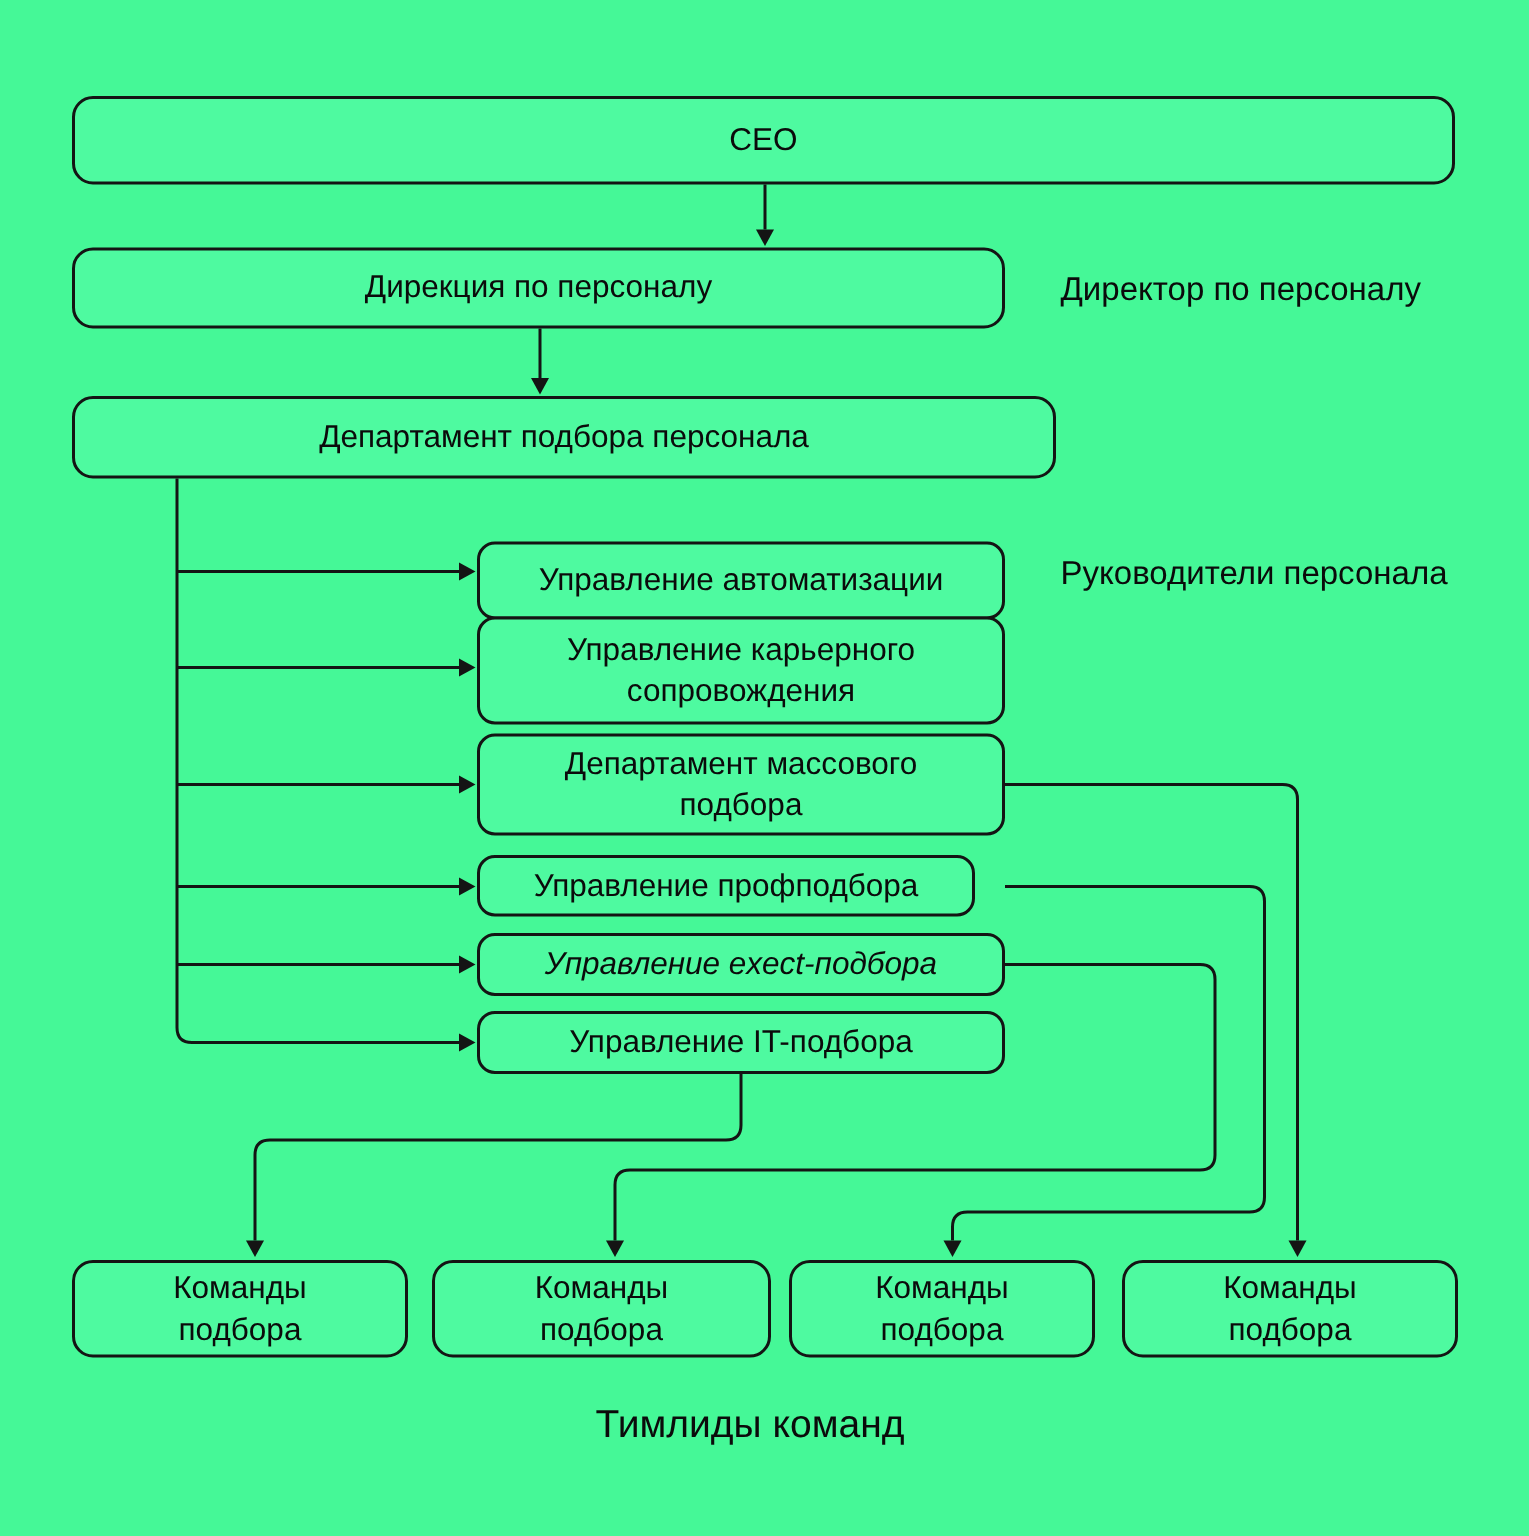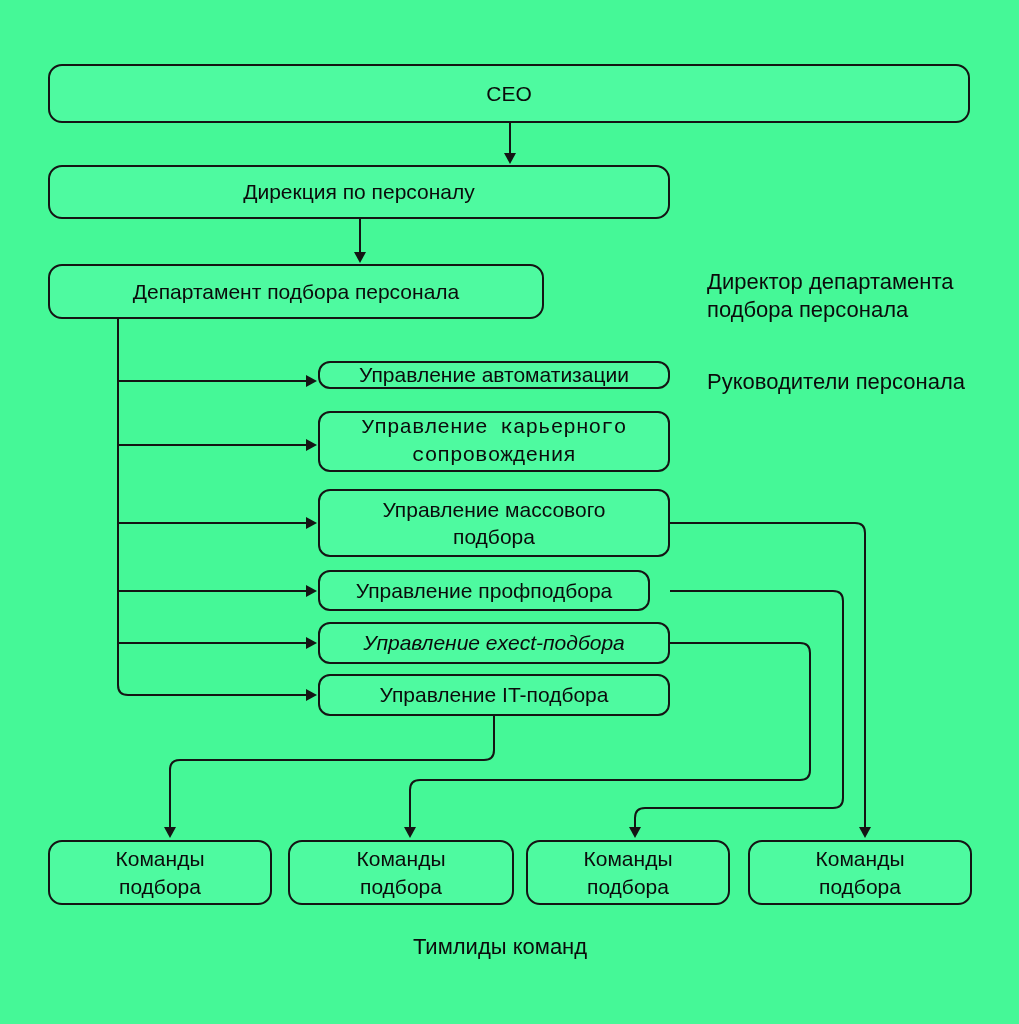--- a/index.html
+++ b/index.html
@@ -44,29 +44,29 @@
   }
   .sidelabel{
     position:absolute;
     color:var(--text);
     font-size:22px;line-height:1.28;font-weight:500;
     white-space:pre-line;
   }
   .caption{
     position:absolute;
     color:var(--text);
-    font-size:22px;font-weight:500;
+    font-size:26px;font-weight:500;
     text-align:center;
   }
   
   #ceo       {left:48px; top:64px;  width:922px; height:59px;}
   #direction {left:48px; top:165px; width:622px; height:54px;}
-  #department{left:48px; top:264px; width:496px; height:55px;}
-  #unit1{left:318px; top:361px; width:352px; height:28px; border-radius:12px;}
-  #unit2{left:318px; top:411px; width:352px; height:61px; border-radius:12px;font-family:Liberation Mono, monospace;}
+  #department{left:48px; top:264px; width:656px; height:55px;}
+  #unit1{left:318px; top:361px; width:352px; height:52px; border-radius:12px;}
+  #unit2{left:318px; top:411px; width:352px; height:72px; border-radius:12px;}
   #unit3{left:318px; top:489px; width:352px; height:68px; border-radius:12px;}
   #unit4{left:318px; top:570px; width:332px; height:41px; border-radius:12px;}
   #unit5{left:318px; top:622px; width:352px; height:42px; border-radius:12px;font-style:italic;}
   #unit6{left:318px; top:674px; width:352px; height:42px; border-radius:12px;text-align:center;}
   #team1{left:48px;  top:840px; width:224px; height:65px;}
   #team2{left:288px; top:840px; width:226px; height:65px;}
   #team3{left:526px; top:840px; width:204px; height:65px;}
   #team4{left:748px; top:840px; width:224px; height:65px;}
   
   #lbl-direction {left:707px; top:179px;}
@@ -110,30 +110,29 @@
     <path class="wire" d="M670,643 H800 Q810,643 810,653 V770 Q810,780 800,780 H420 Q410,780 410,790 V827"></path>
     <path class="head" d="M404,827 h12 l-6,11 z"></path>
 
     <path class="wire" d="M494,716 V750 Q494,760 484,760 H180 Q170,760 170,770 V827"></path>
     <path class="head" d="M164,827 h12 l-6,11 z"></path>
   </svg>
 
   <div class="node" id="ceo">CEO</div>
 
   <div class="node" id="direction">Дирекция по персоналу</div>
+  <div class="sidelabel" id="lbl-direction">Директор по персоналу</div>
 
   <div class="node" id="department">Департамент подбора персонала</div>
-  <div class="sidelabel" id="lbl-department">Директор департамента
-подбора персонала</div>
 
   <div class="node" id="unit1">Управление автоматизации</div>
   <div class="sidelabel" id="lbl-units">Руководители персонала</div>
   <div class="node" id="unit2">Управление карьерного
 сопровождения</div>
-  <div class="node" id="unit3">Управление массового
+  <div class="node" id="unit3">Департамент массового
 подбора</div>
   <div class="node" id="unit4">Управление профподбора</div>
   <div class="node" id="unit5">Управление exect-подбора</div>
   <div class="node" id="unit6">Управление IT-подбора</div>
 
   <div class="node" id="team1">Команды
 подбора</div>
   <div class="node" id="team2">Команды
 подбора</div>
   <div class="node" id="team3">Команды

